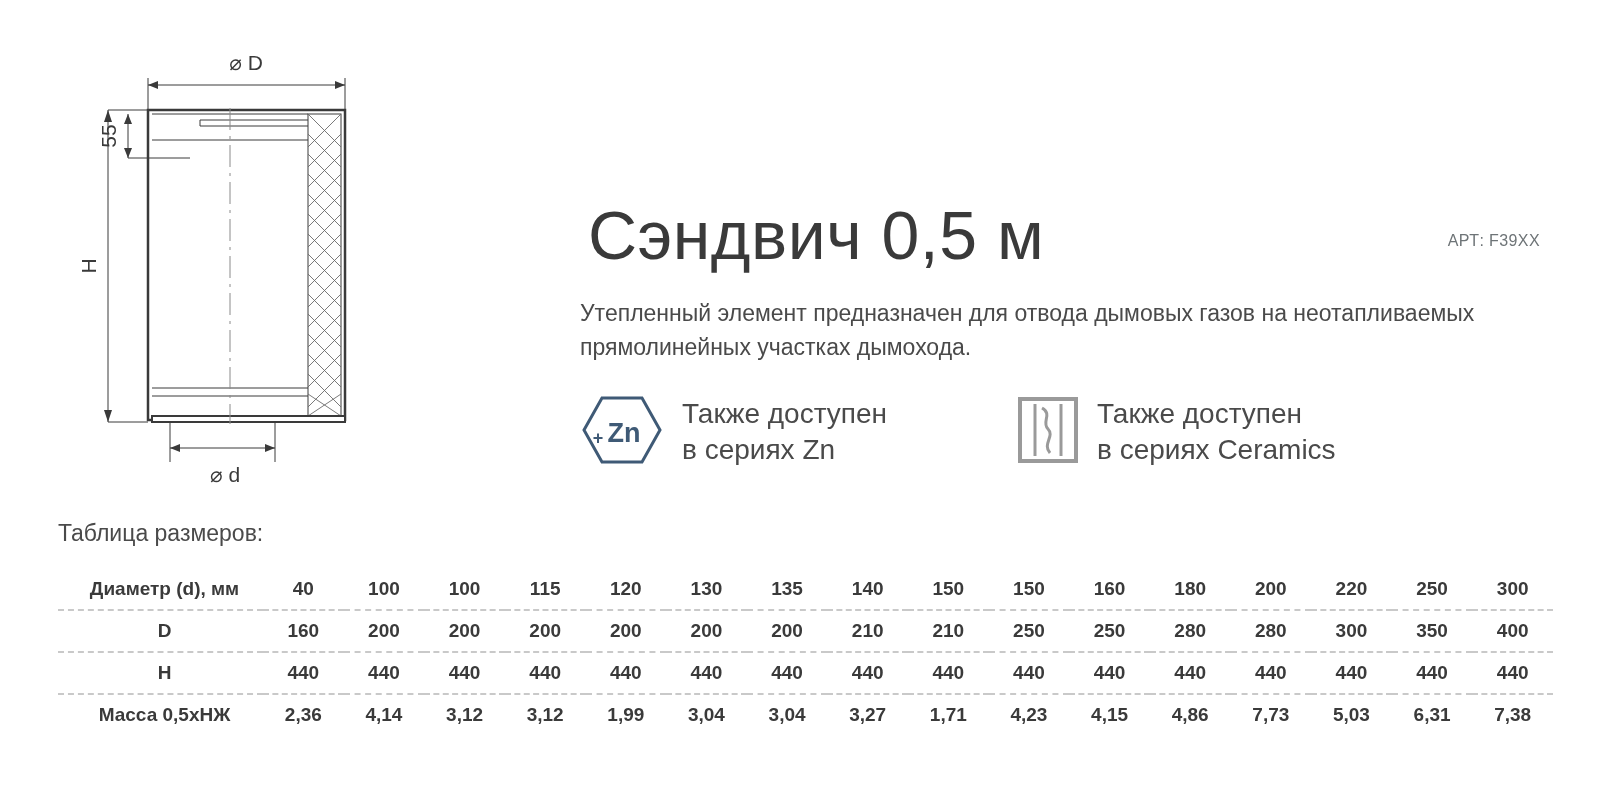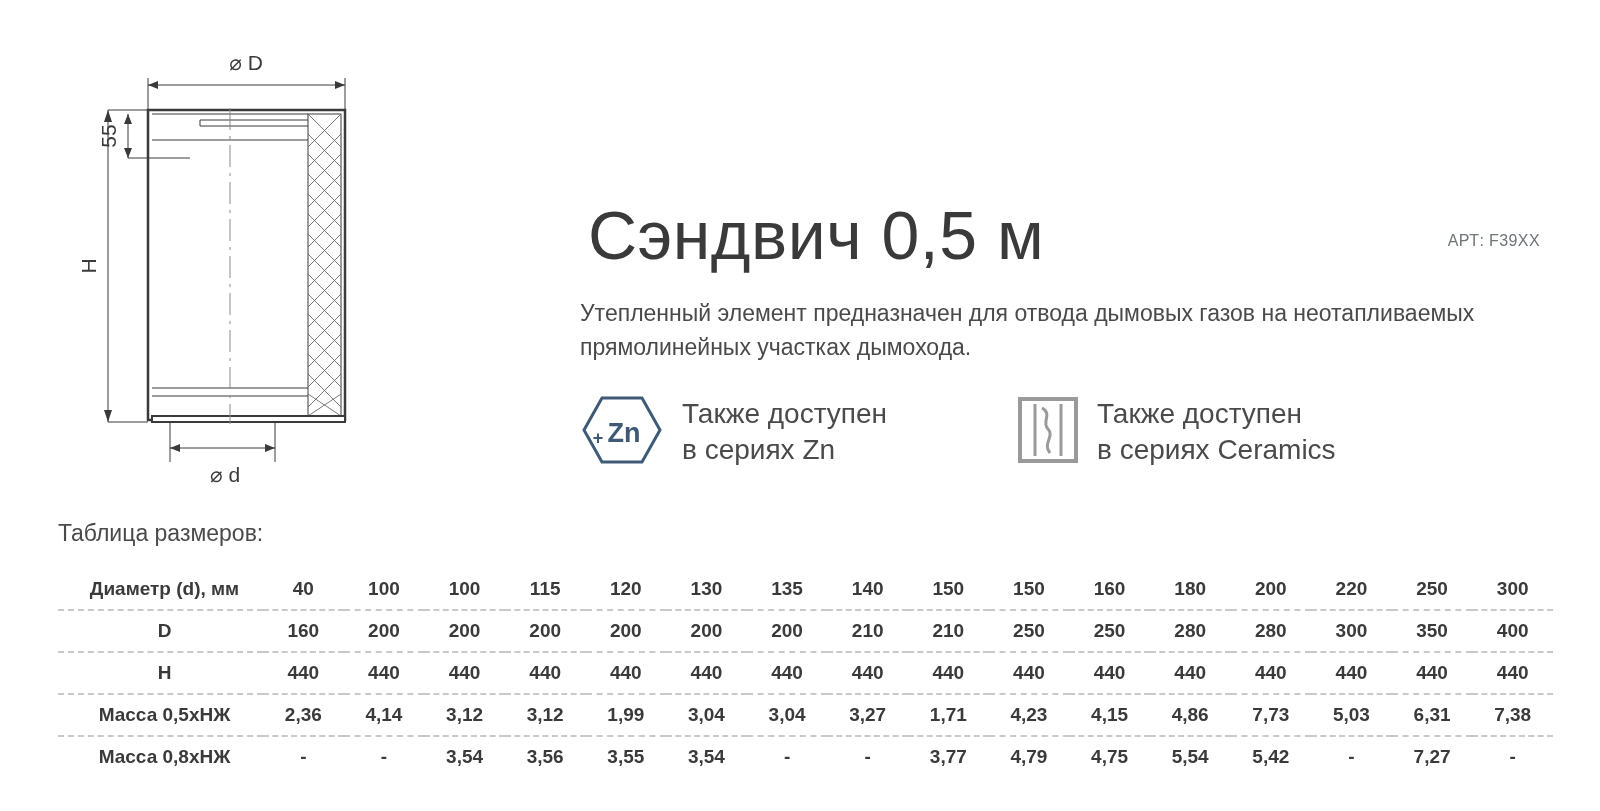--- a/index.html
+++ b/index.html
@@ -312,36 +312,17 @@
           <td>3,27</td>
           <td>1,71</td>
           <td>4,23</td>
           <td>4,15</td>
           <td>4,86</td>
           <td>7,73</td>
           <td>5,03</td>
           <td>6,31</td>
           <td>7,38</td>
         </tr>
-        <tr>
-          <th class="rowhead">Масса 0,8хНЖ</th>
-          <td>-</td>
-          <td>-</td>
-          <td>3,54</td>
-          <td>3,56</td>
-          <td>3,55</td>
-          <td>3,54</td>
-          <td>-</td>
-          <td>-</td>
-          <td>3,77</td>
-          <td>4,79</td>
-          <td>4,75</td>
-          <td>5,54</td>
-          <td>5,42</td>
-          <td>-</td>
-          <td>7,27</td>
-          <td>-</td>
-        </tr>
       </tbody>
     </table>
   </div>
 
 </div>
 
 </body></html>

